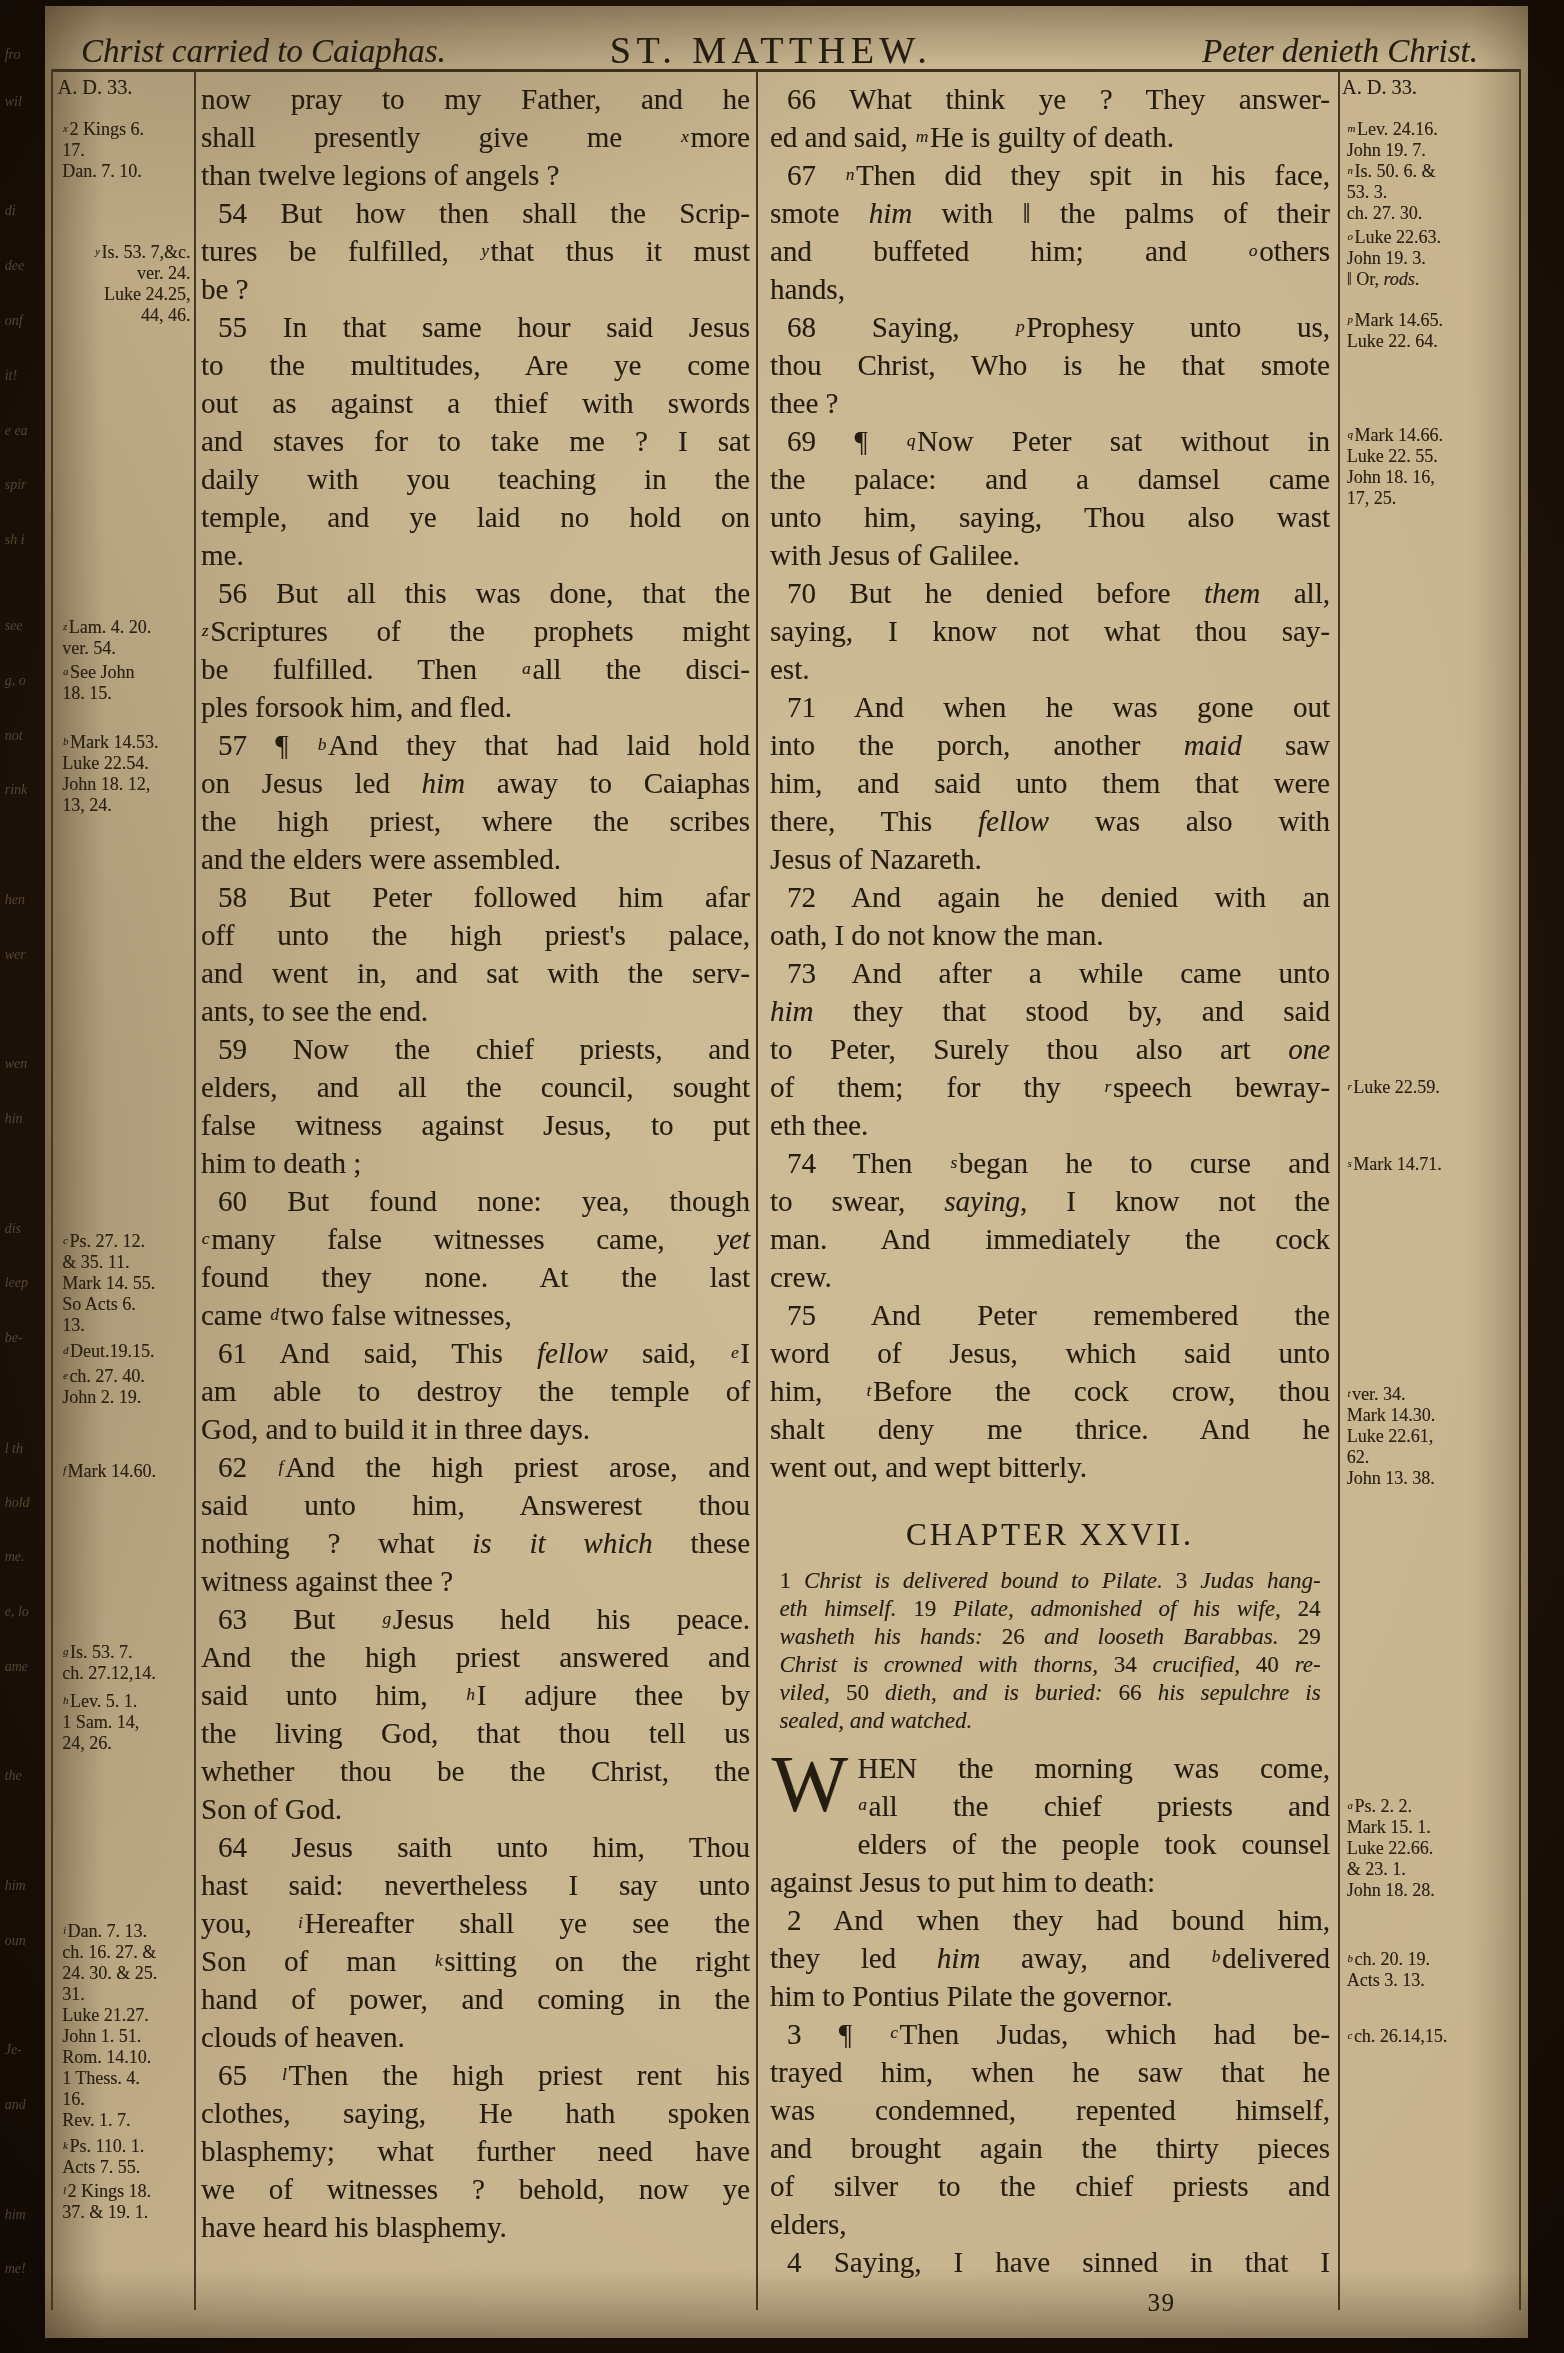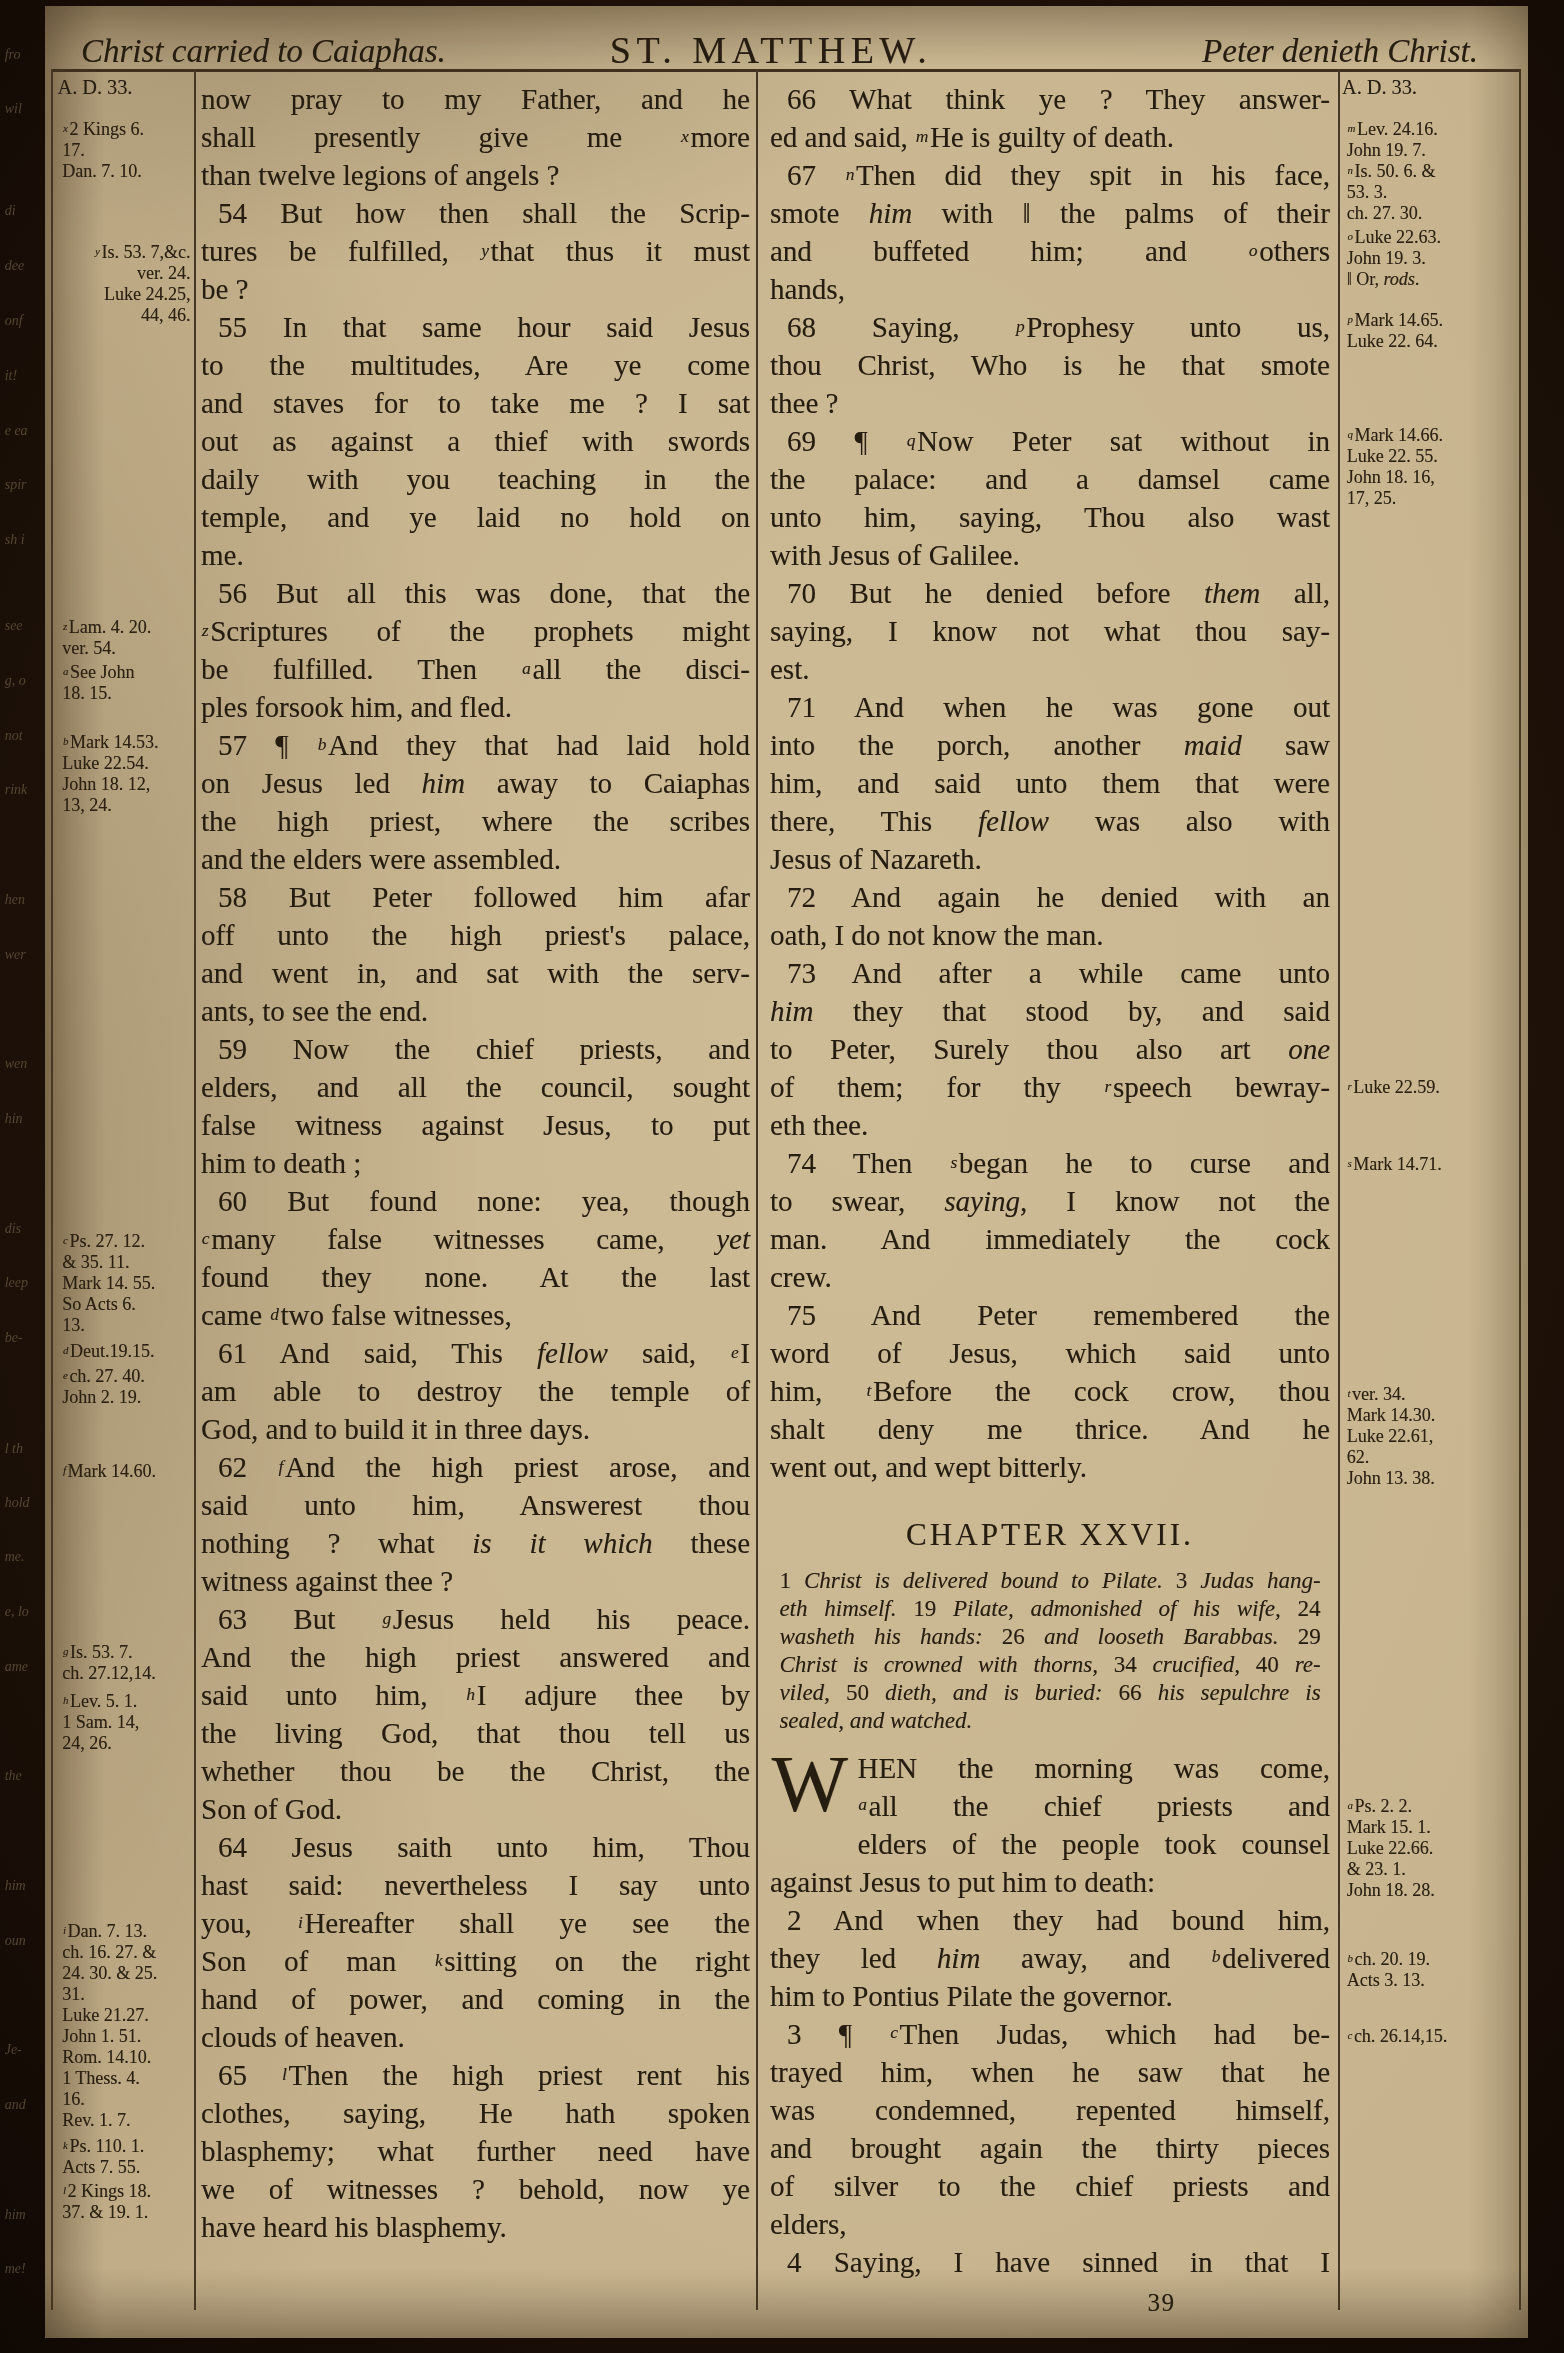--- a/index.html
+++ b/index.html
@@ -55,21 +55,21 @@
   .sline.end{text-align-last:left;}
   .dropcap-para{margin-top:14px;}
   .dropcap{float:left;font-size:81px;line-height:69px;height:75px;padding:1.6px 9.4px 0 1.6px;}
   .page-num{position:absolute;left:1046px;top:2283px;width:141px;text-align:center;font-size:25px;letter-spacing:1.6px;}
 </style>
 </head>
 <body>
 
 <div id="edge">
     <div class="edge-frag" style="top: 47px;">fro</div>
-    <div class="edge-frag" style="top: 101px;">wil</div>
+    <div class="edge-frag" style="top: 94px;">wil</div>
     <div class="edge-frag" style="top: 203px;">di</div>
     <div class="edge-frag" style="top: 258px;">dee</div>
     <div class="edge-frag" style="top: 313px;">onf</div>
     <div class="edge-frag" style="top: 368px;">it!</div>
     <div class="edge-frag" style="top: 423px;">e ea</div>
     <div class="edge-frag" style="top: 477px;">spir</div>
     <div class="edge-frag" style="top: 532px;">sh i</div>
     <div class="edge-frag" style="top: 618px;">see</div>
     <div class="edge-frag" style="top: 673px;">g, o</div>
     <div class="edge-frag" style="top: 728px;">not</div>
@@ -189,22 +189,22 @@
         <div class="line end">than twelve legions of angels ?</div>
       </div>
       <div class="para">
         <div class="line">54 But how then shall the Scrip-</div>
         <div class="line">tures be fulfilled, <span class="ref">y</span>that thus it must</div>
         <div class="line end">be ?</div>
       </div>
       <div class="para">
         <div class="line">55 In that same hour said Jesus</div>
         <div class="line">to the multitudes, Are ye come</div>
+        <div class="line">out as against a thief with swords</div>
         <div class="line">and staves for to take me ? I sat</div>
-        <div class="line">out as against a thief with swords</div>
         <div class="line">daily with you teaching in the</div>
         <div class="line">temple, and ye laid no hold on</div>
         <div class="line end">me.</div>
       </div>
       <div class="para">
         <div class="line">56 But all this was done, that the</div>
         <div class="line"><span class="ref">z</span>Scriptures of the prophets might</div>
         <div class="line">be fulfilled. Then <span class="ref">a</span>all the disci-</div>
         <div class="line end">ples forsook him, and fled.</div>
       </div>

